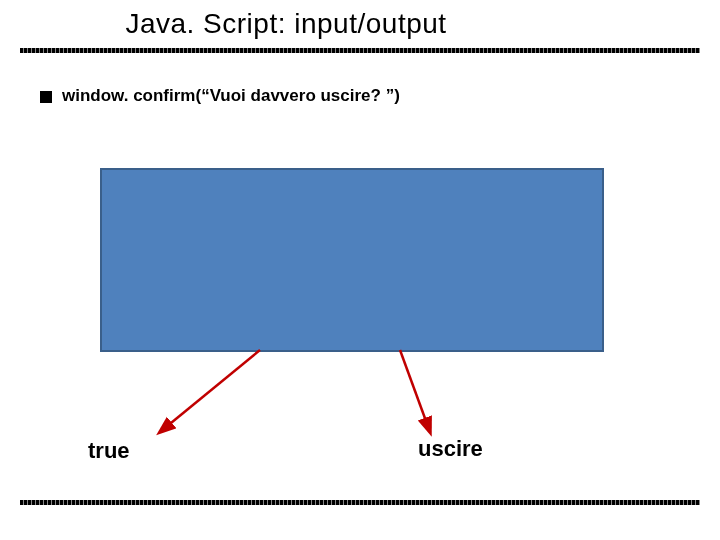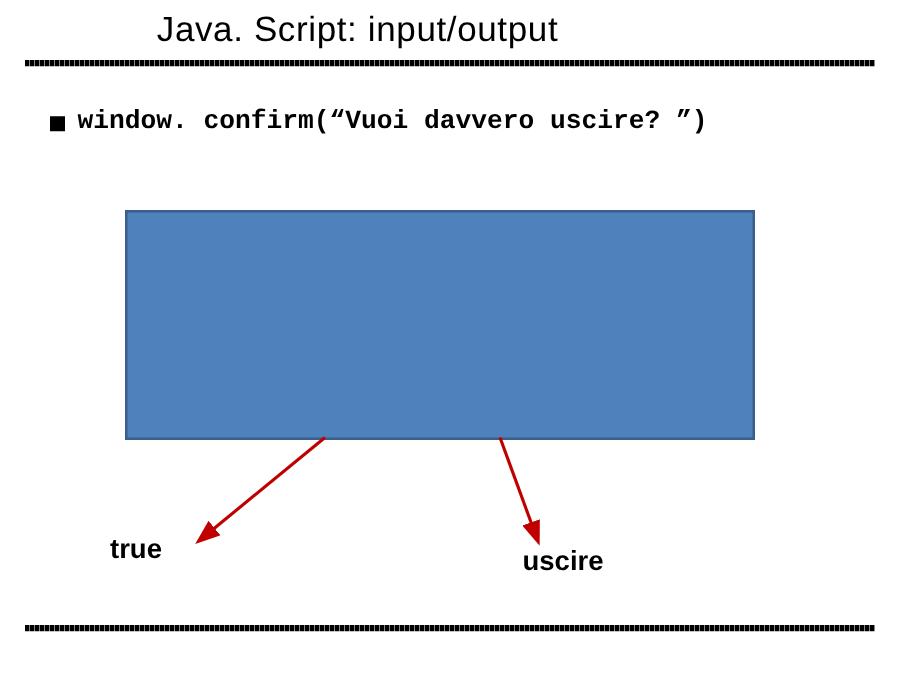--- a/index.html
+++ b/index.html
@@ -54,38 +54,37 @@
     gap: 10px;
   }
   .bullet-square {
     width: 12px;
     height: 12px;
     background: #000;
     flex: 0 0 auto;
     margin-top: 2px;
   }
   .bullet-text {
-    font-size: 21px;
+    font-size: 17px;
     font-weight: 700;
-    font-family: Liberation Mono, monospace;
   }
 
   .blue-box {
     position: absolute;
     top: 168px;
     left: 100px;
     width: 500px;
     height: 180px;
     background: #4f81bd;
     border: 2px solid #3a5f8a;
   }
 
   .label-true {
     position: absolute;
-    top: 426px;
+    top: 438px;
     left: 88px;
     font-size: 22px;
     font-weight: 700;
   }
   .label-false {
     position: absolute;
     top: 436px;
     left: 418px;
     font-size: 22px;
     font-weight: 700;

